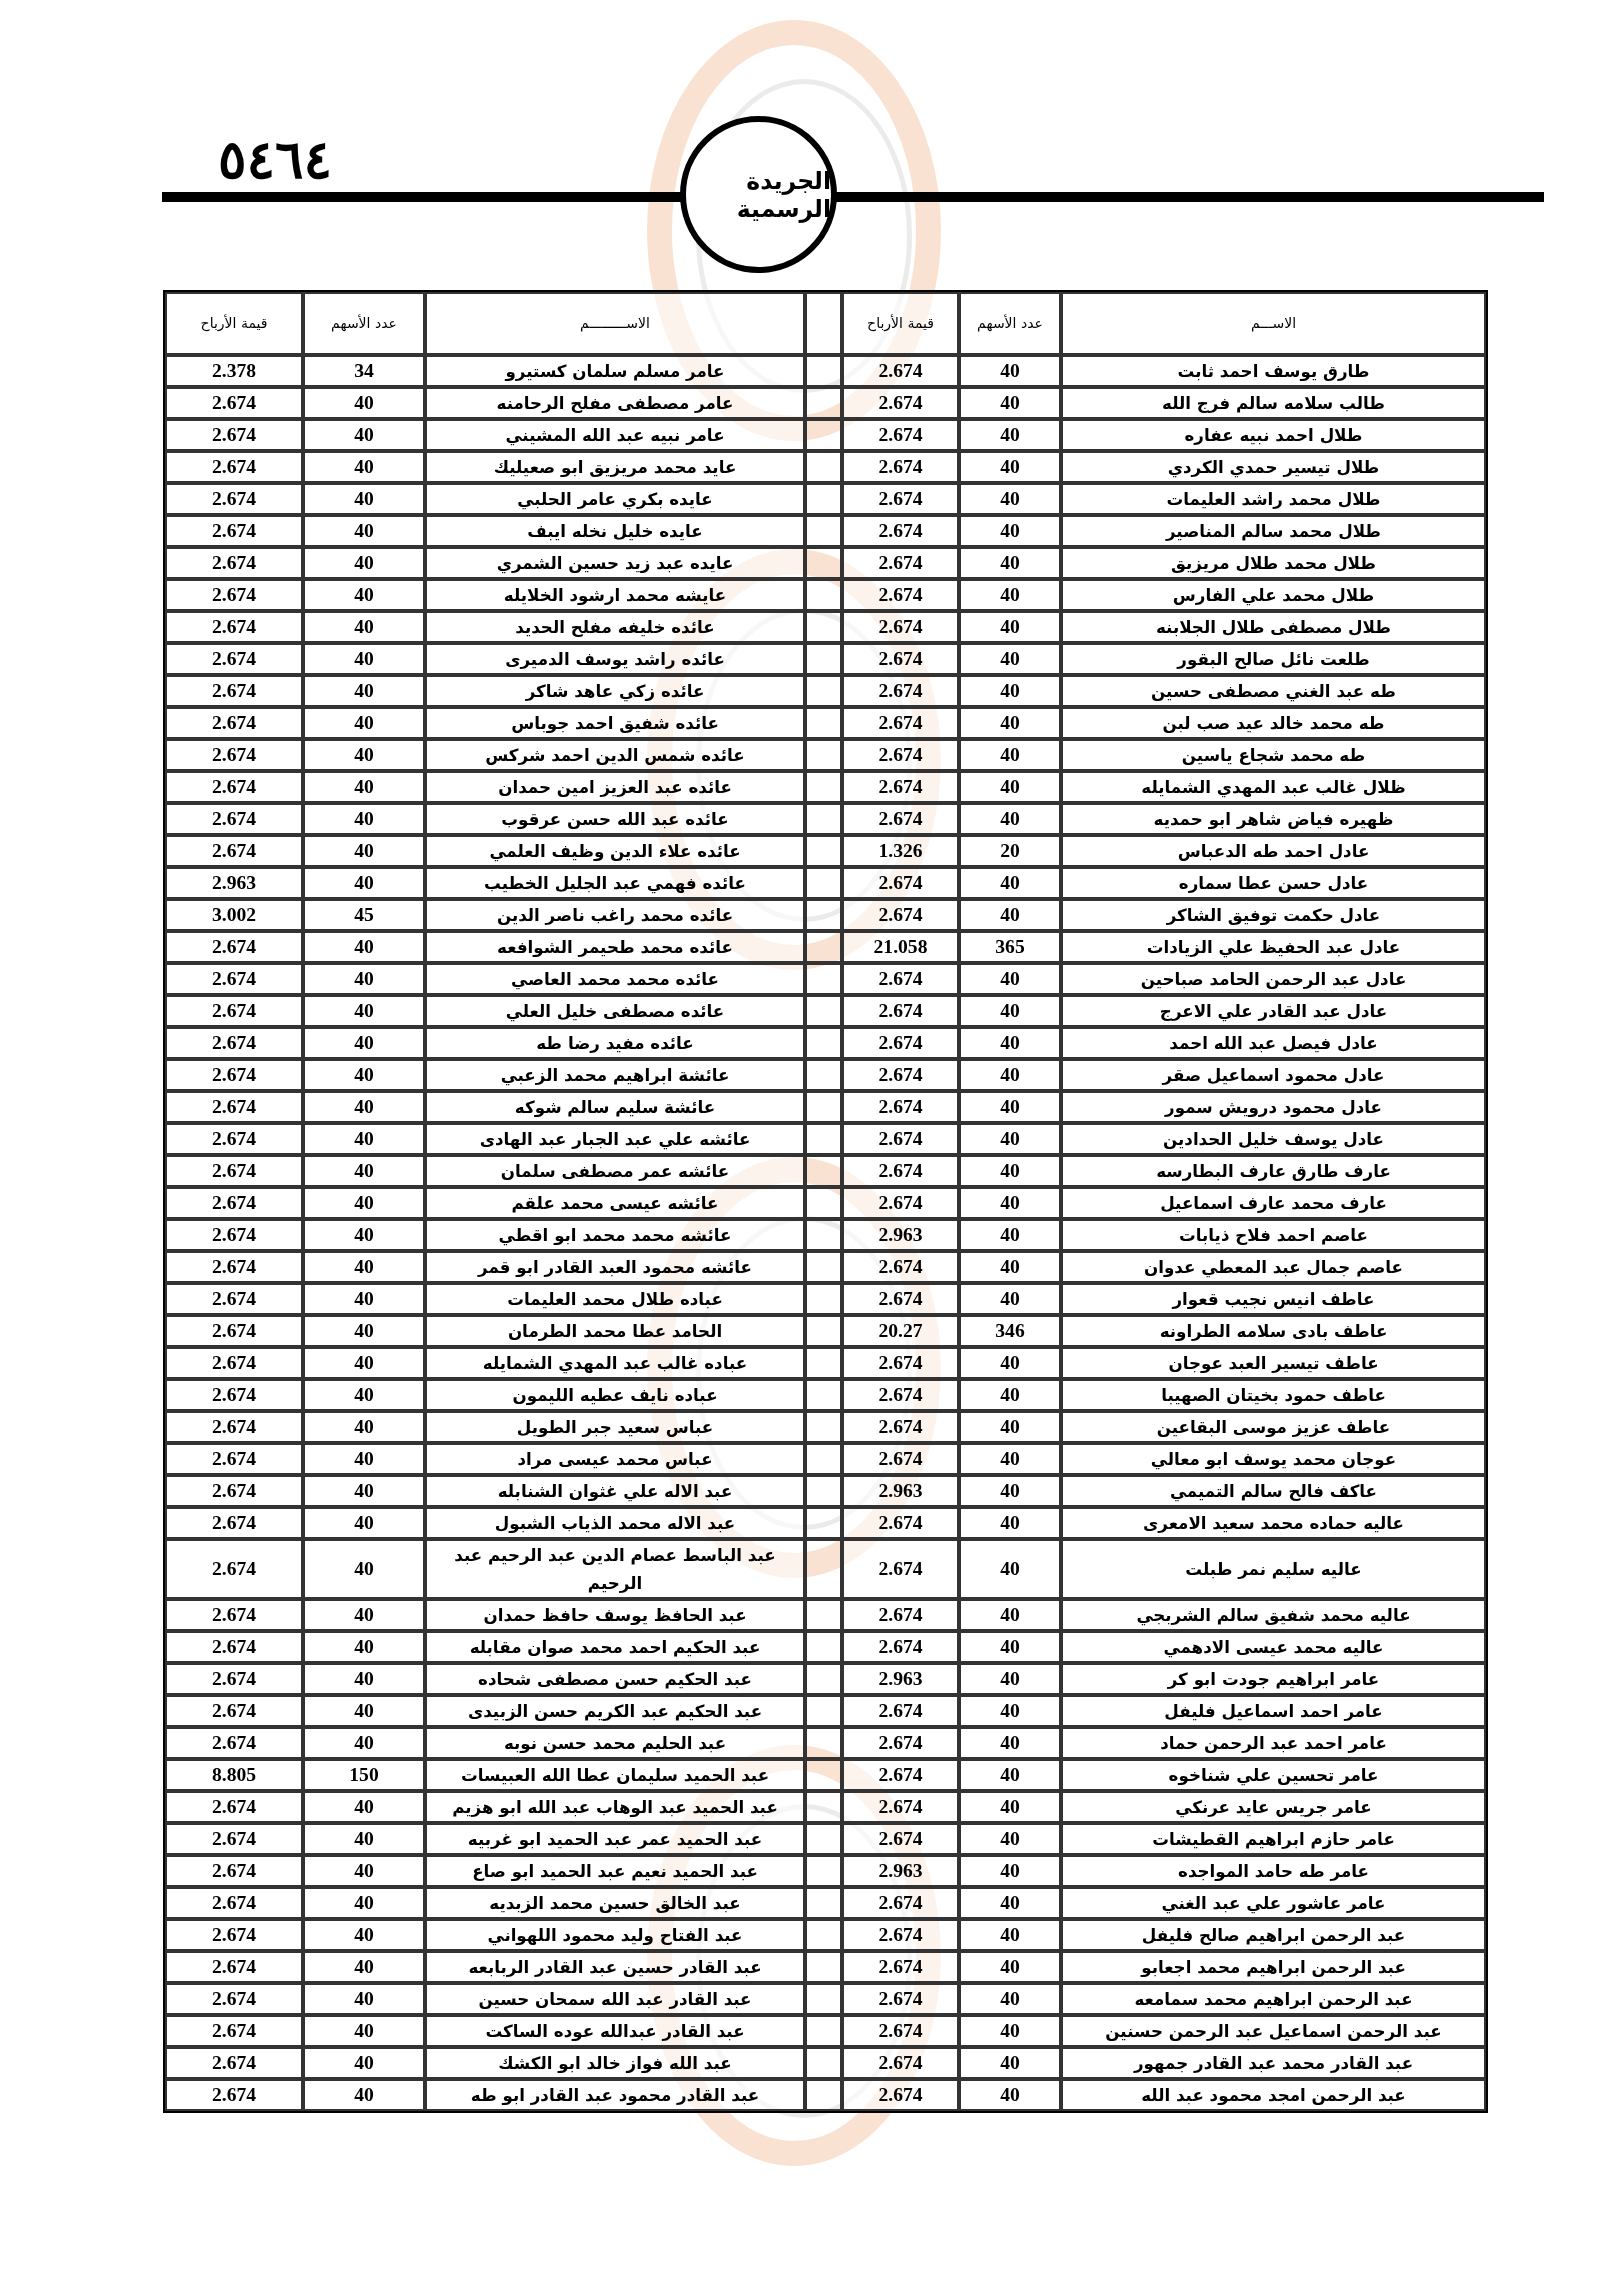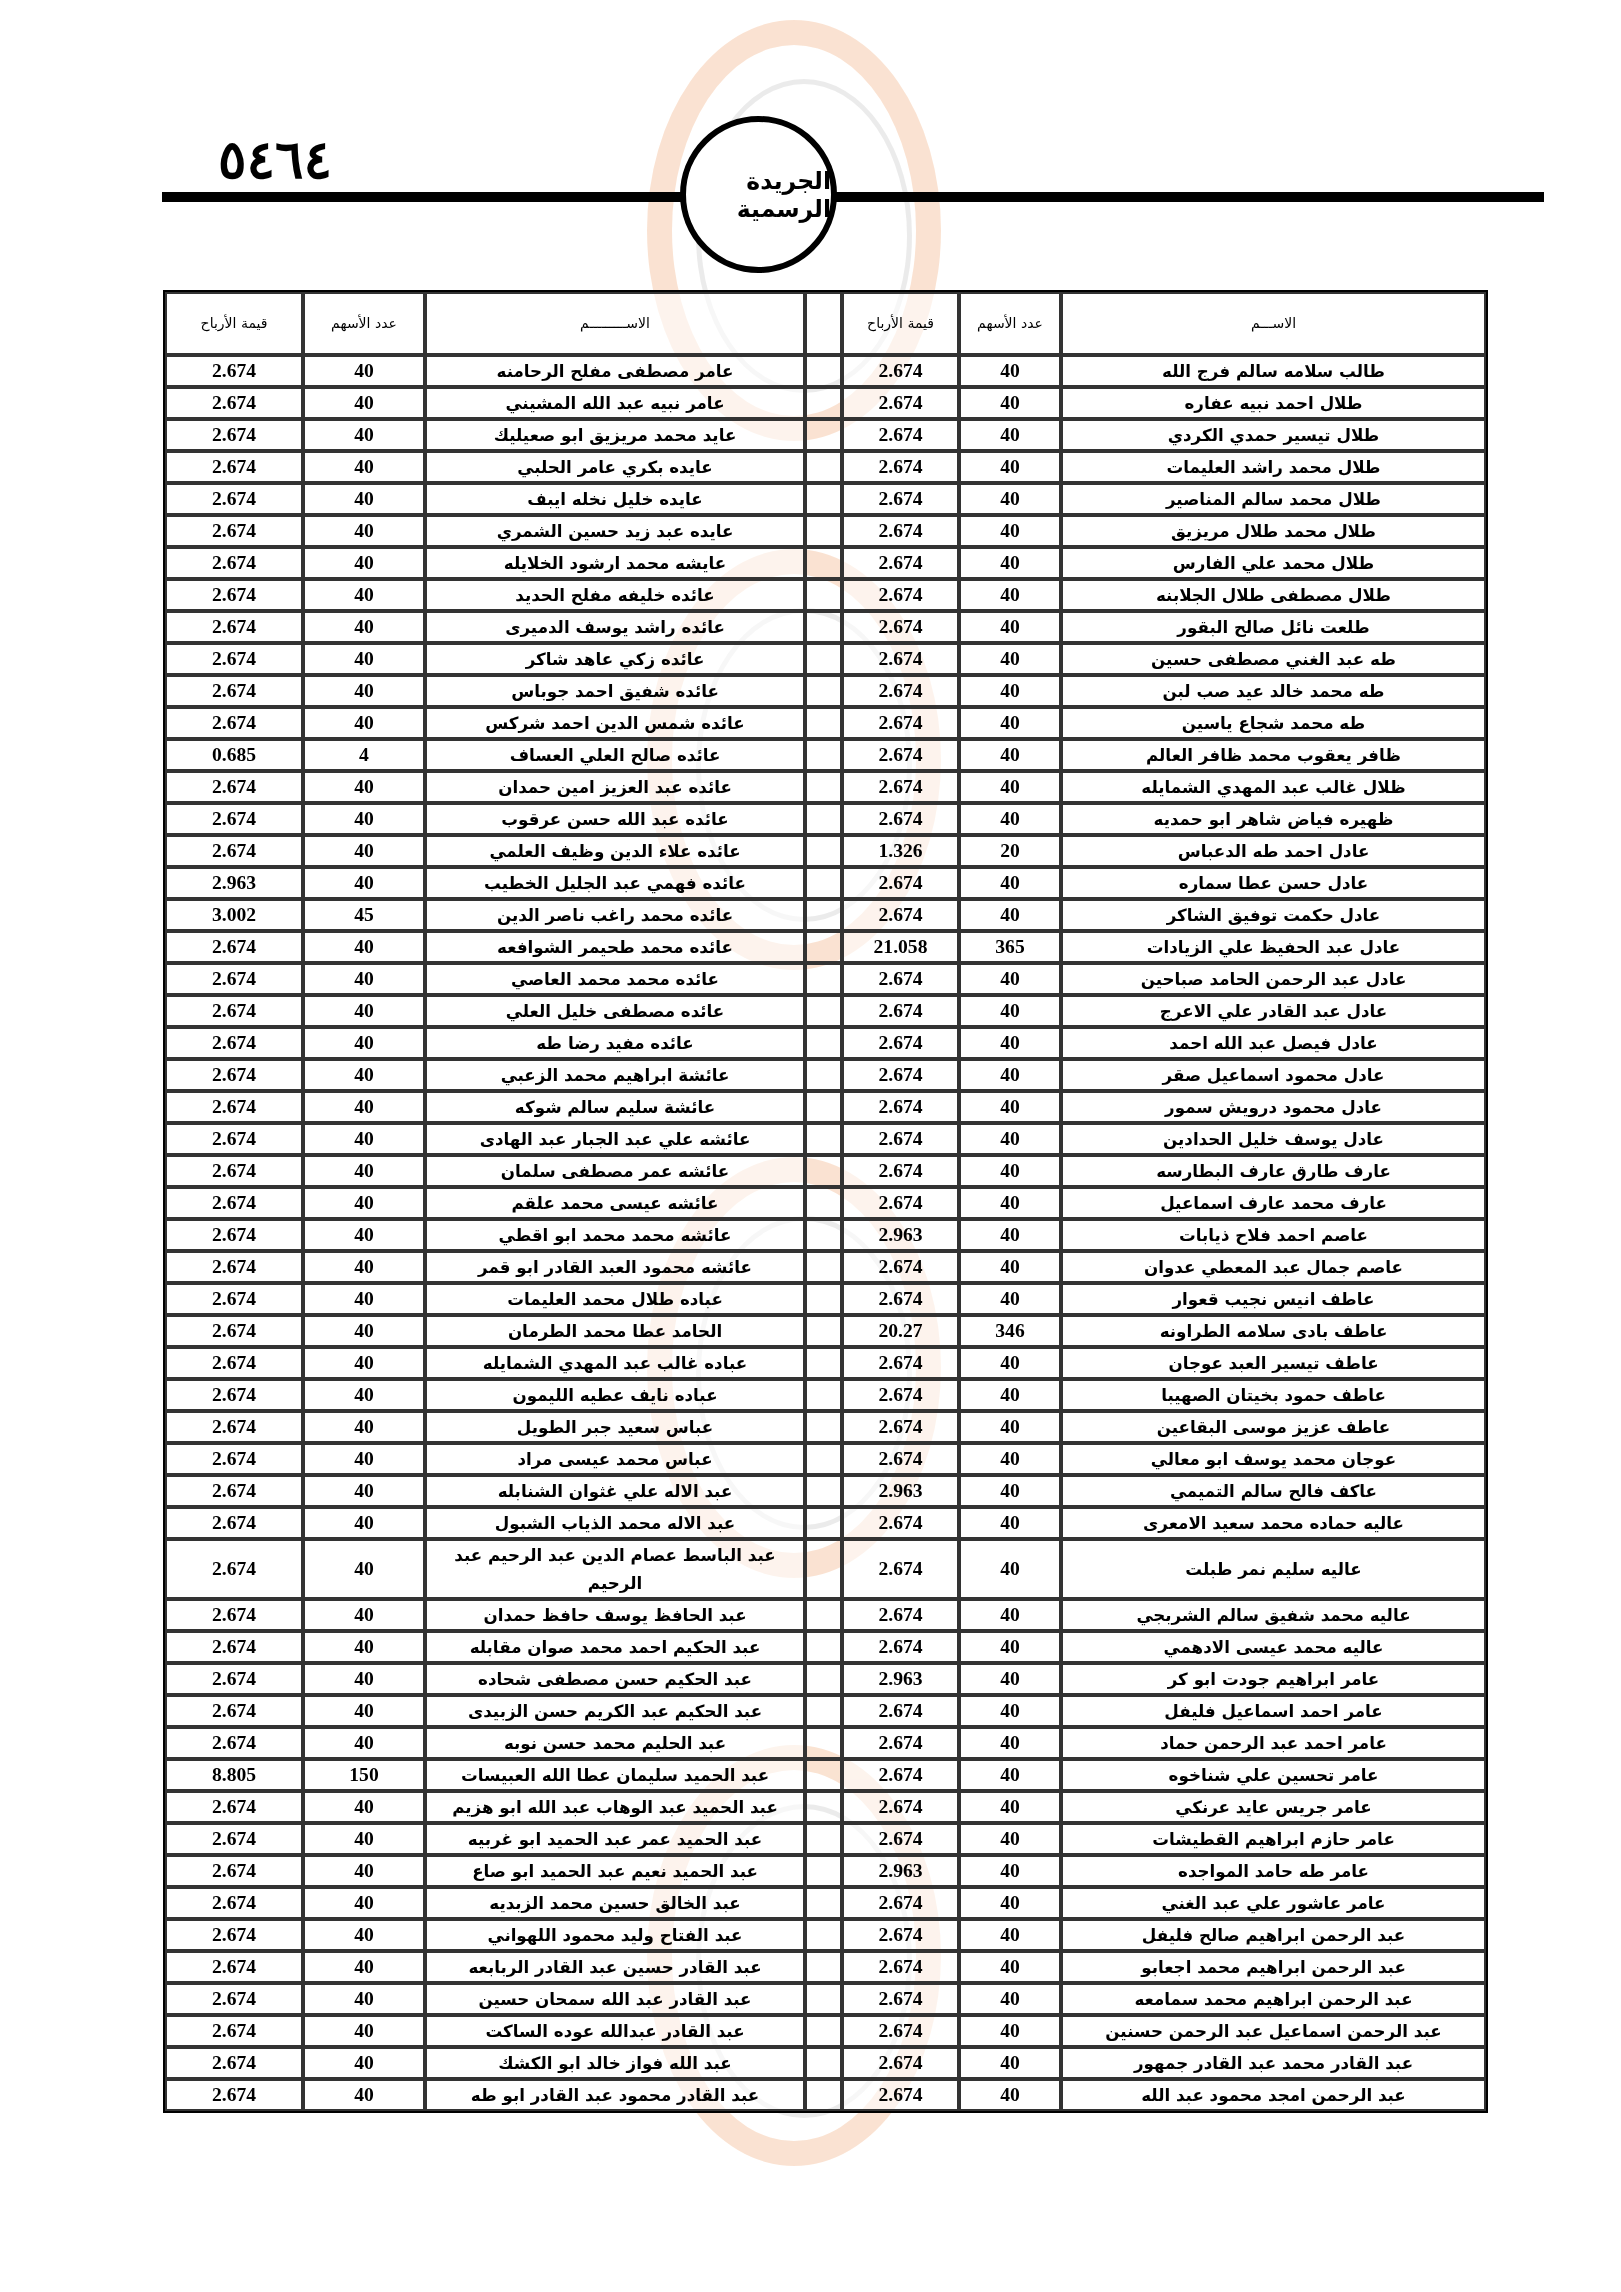--- a/index.html
+++ b/index.html
@@ -85,20 +85,29 @@
       <th style="width:118px">عدد الأسهم</th>
       <th style="width:376px">الاســـــــــم</th>
       <th class="spacer"></th>
       <th style="width:113px">قيمة الأرباح</th>
       <th style="width:98px">عدد الأسهم</th>
       <th>الاســـم</th>
     </tr>
   </thead>
   <tbody id="tbody">
       <tr>
+        <td>2.378</td>
+        <td>34</td>
+        <td class="name">عامر مسلم سلمان كستيرو</td>
+        <td class="spacer"></td>
+        <td>2.674</td>
+        <td>40</td>
+        <td class="name">طارق يوسف احمد ثابت</td>
+      </tr>
+      <tr>
         <td>2.674</td>
         <td>40</td>
         <td class="name">عامر مصطفى مفلح الرحامنه</td>
         <td class="spacer"></td>
         <td>2.674</td>
         <td>40</td>
         <td class="name">طالب سلامه سالم فرج الله</td>
       </tr>
       <tr>
         <td>2.674</td>
@@ -191,29 +200,20 @@
         <td class="name">طه محمد خالد عيد صب لبن</td>
       </tr>
       <tr>
         <td>2.674</td>
         <td>40</td>
         <td class="name">عائده شمس الدين احمد شركس</td>
         <td class="spacer"></td>
         <td>2.674</td>
         <td>40</td>
         <td class="name">طه محمد شجاع ياسين</td>
-      </tr>
-      <tr>
-        <td>0.685</td>
-        <td>4</td>
-        <td class="name">عائده صالح العلي العساف</td>
-        <td class="spacer"></td>
-        <td>2.674</td>
-        <td>40</td>
-        <td class="name">ظافر يعقوب محمد ظافر العالم</td>
       </tr>
       <tr>
         <td>2.674</td>
         <td>40</td>
         <td class="name">عائده عبد العزيز امين حمدان</td>
         <td class="spacer"></td>
         <td>2.674</td>
         <td>40</td>
         <td class="name">ظلال غالب عبد المهدي الشمايله</td>
       </tr>

